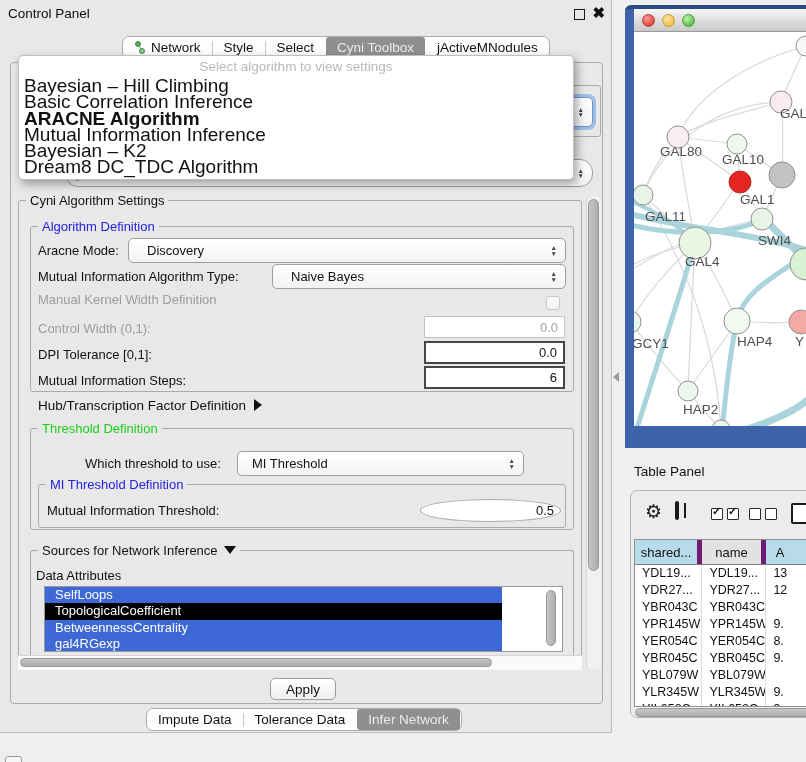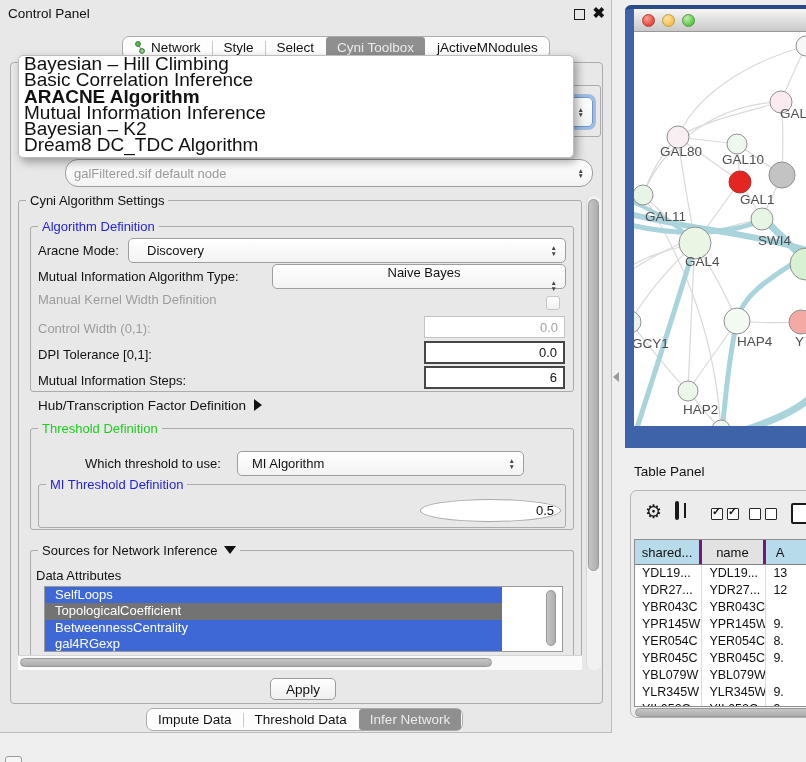--- a/index.html
+++ b/index.html
@@ -99,21 +99,21 @@
   .ic-box{width:16px;height:15px;border:2px solid #1A1A1A;border-radius:2px;position:relative;box-sizing:content-box}
   .ic-box .mid{position:absolute;left:7px;top:0;width:2px;height:15px;background:#1A1A1A}
   .cb{display:inline-block;width:10px;height:10px;border:1.5px solid #2A2A2A;border-radius:1px;
       position:relative;margin-right:4px;vertical-align:middle;background:#FFF}
   .cb .ck{position:absolute;left:0px;top:-4px;font-size:11px;font-weight:bold;color:#1A1A1A}
   .ic-doc{width:15px;height:17px;border:2px solid #1A1A1A;border-radius:2px;background:#FFF}
 
   #tp-table{position:absolute;left:3px;top:48px;width:186px;height:168px;background:#FFF;
      border:1px solid #8F8F8F;overflow:hidden;box-sizing:border-box}
   .th-row{display:flex;height:24px;border-bottom:1px solid #7F7F7F;font-size:13px}
-  .th{display:flex;align-items:center;justify-content:center;border-right:3px solid #701a75;box-sizing:border-box}
+  .th{display:flex;align-items:center;justify-content:center;border-right:5px solid #701a75;box-sizing:border-box}
   .td-row{display:flex;height:17px;font-size:12.5px;align-items:center}
   .td{padding-left:7px;border-right:1px solid #DCDCDC;box-sizing:border-box;white-space:nowrap;overflow:hidden;height:17px;line-height:17px}
   .c0{width:77px}.c1{width:73px}.c2{width:60px;border-right:none}
 
   
   #splitter-mark{left:613px;top:372px;width:0;height:0;border-right:6px solid #9A9A9A;
      border-top:5px solid transparent;border-bottom:5px solid transparent}
 
   #corner-ic{left:5px;top:756px;width:15px;height:14px;border:1px solid #9A9A9A;border-radius:3px;background:#F6F6F6}
 </style>
@@ -157,20 +157,21 @@
     <div class="combo pill" style="left:54px;top:96px;width:528px;height:28px;">
       <span>galFiltered.sif default node</span>
       <span class="spin">
           <span>▲</span>
           <span>▼</span>
         </span>
     </div>
   </div>
 
   <div class="abs" id="algo-dropdown">
+    <div id="algo-placeholder">Select algorithm to view settings</div>
     <div id="algo-items">
         <div class="algo-item">Bayesian – Hill Climbing</div>
         <div class="algo-item">Basic Correlation Inference</div>
         <div class="algo-item sel">ARACNE Algorithm</div>
         <div class="algo-item">Mutual Information Inference</div>
         <div class="algo-item">Bayesian – K2</div>
         <div class="algo-item">Dream8 DC_TDC Algorithm</div>
       </div>
   </div>
 
@@ -183,21 +184,21 @@
   </div>
   <span class="lbl b" style="left:38px;top:243px;">Aracne Mode:</span>
   <div class="combo" style="left:128px;top:238px;width:438px;height:25px;">
     <span style="padding-left:10px">Discovery</span>
     <span class="spin">
         <span>▲</span>
         <span>▼</span>
       </span>
   </div>
   <span class="lbl b" style="left:38px;top:269px;">Mutual Information Algorithm Type:</span>
-  <div class="combo" style="left:272px;top:264px;width:294px;height:25px;flex-direction:column;">
+  <div class="combo" style="left:272px;top:264px;width:294px;height:25px;">
     <span style="padding-left:10px">Naive Bayes</span>
     <span class="spin">
         <span>▲</span>
         <span>▼</span>
       </span>
   </div>
   <span class="lbl dis" style="left:38px;top:292px;">Manual Kernel Width Definition</span>
   <span class="checkbox" style="left:546px;top:296px;"></span>
   <span class="lbl dis" style="left:38px;top:321px;">Control Width (0,1):</span>
   <div class="tf disabled" style="left:424px;top:316px;width:141px;height:22px;">
@@ -214,42 +215,43 @@
 
   <span class="lbl" style="left:38px;top:398px;font-size:13.5px">
     <span>Hub/Transcription Factor Definition</span><span class="tri-right"></span>
   </span>
 
   <div class="group" style="left:30px;top:428px;width:544px;height:102px;">
     <span class="legend green">Threshold Definition</span>
   </div>
   <span class="lbl b" style="left:85px;top:456px;">Which threshold to use:</span>
   <div class="combo" style="left:237px;top:451px;width:287px;height:25px;">
-    <span style="padding-left:6px">MI Algorithm</span>
+    <span style="padding-left:6px">MI Threshold</span>
     <span class="spin">
         <span>▲</span>
         <span>▼</span>
       </span>
   </div>
   <div class="group" style="left:38px;top:484px;width:528px;height:44px;">
     <span class="legend blue">MI Threshold Definition</span>
   </div>
+  <span class="lbl b" style="left:47px;top:503px;">Mutual Information Threshold:</span>
   <div class="tf light" style="left:420px;top:499px;width:141px;height:23px;">
     <span>0.5</span>
   </div>
 
   <div class="group" style="left:30px;top:550px;width:544px;height:118px;border-bottom:none">
     <span class="legend">
       <span>Sources for Network Inference</span><span class="tri-down"></span>
     </span>
   </div>
   <span class="lbl b" style="left:36px;top:568px;">Data Attributes</span>
   <div id="attr-list">
       <div class="attr-item" style="background: rgb(61, 104, 214);">SelfLoops</div>
-      <div class="attr-item" style="background: #737373;">TopologicalCoefficient</div>
+      <div class="attr-item" style="background: #000000;">TopologicalCoefficient</div>
       <div class="attr-item" style="background: rgb(61, 104, 214);">BetweennessCentrality</div>
       <div class="attr-item" style="background: rgb(61, 104, 214);">gal4RGexp</div>
     </div>
   <div class="vtrack" style="left:546px;top:590px;width:12px;height:58px;border:none;background:transparent">
     <div class="thumbv" style="left:0;top:0;width:10px;height:56px;"></div>
   </div>
 
   <div class="vtrack" style="left:586px;top:196px;width:14px;height:474px;">
     <div class="thumbv" style="left:1px;top:3px;width:11px;height:372px;"></div>
   </div>
@@ -257,21 +259,21 @@
     <div class="thumbh" style="left:2px;top:2px;width:472px;height:9px;"></div>
   </div>
 
   <div class="button" style="left:270px;top:678px;width:66px;height:22px;">
     <span>Apply</span>
   </div>
 
   <div class="abs tabstrip" style="left:146px;top:708px;">
     <span class="tab">Impute Data</span>
     <span class="tabdiv"></span>
-    <span class="tab">Threshold Data</span>
+    <span class="tab">Tolerance Data</span>
     <span class="tab sel">Infer Network</span>
   </div>
 </div>
 
 <div class="abs" id="splitter-mark"></div>
 
 <div class="abs" id="network-window">
   <div id="nw-titlebar">
     <span class="light red"></span>
     <span class="light yellow"></span>

